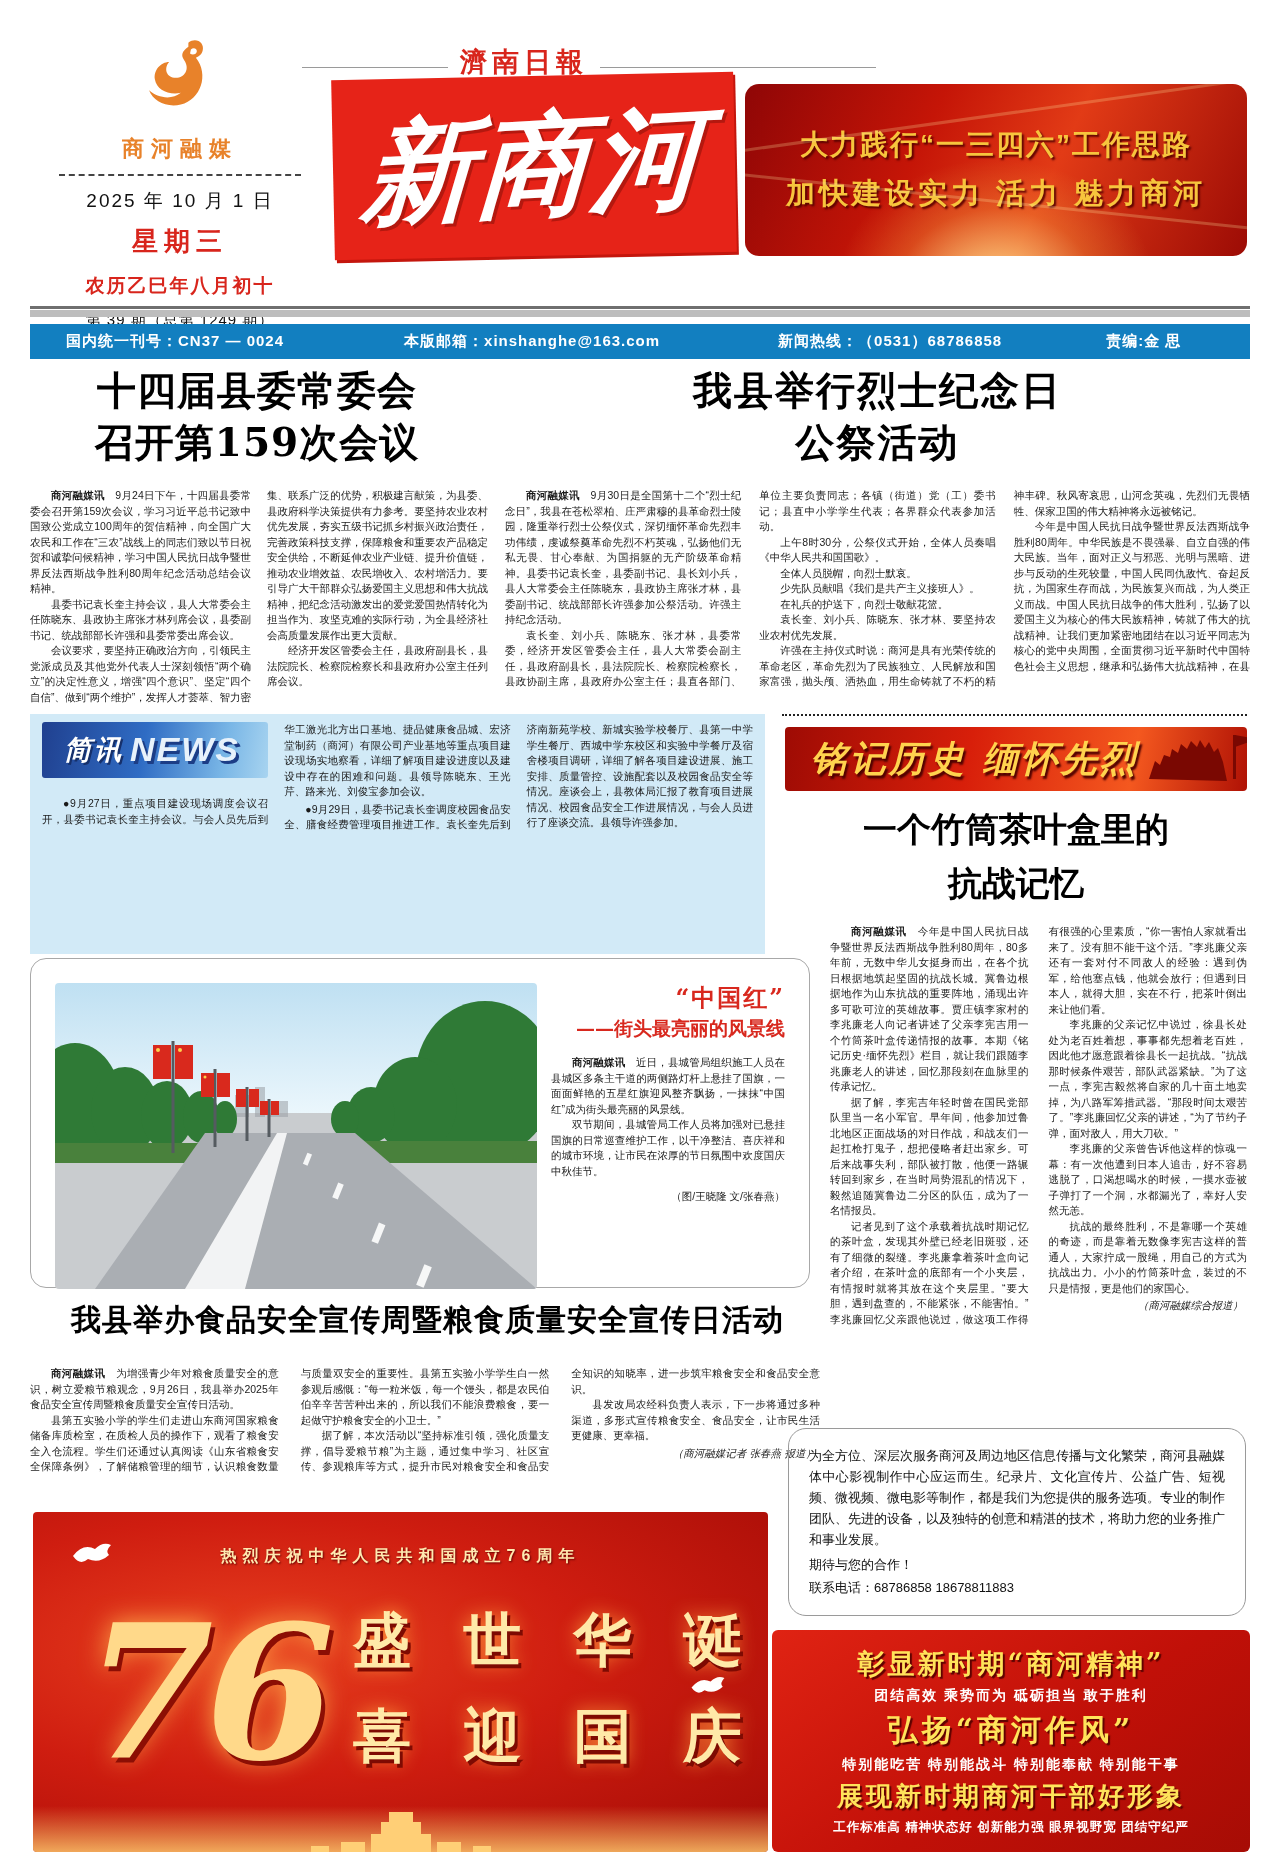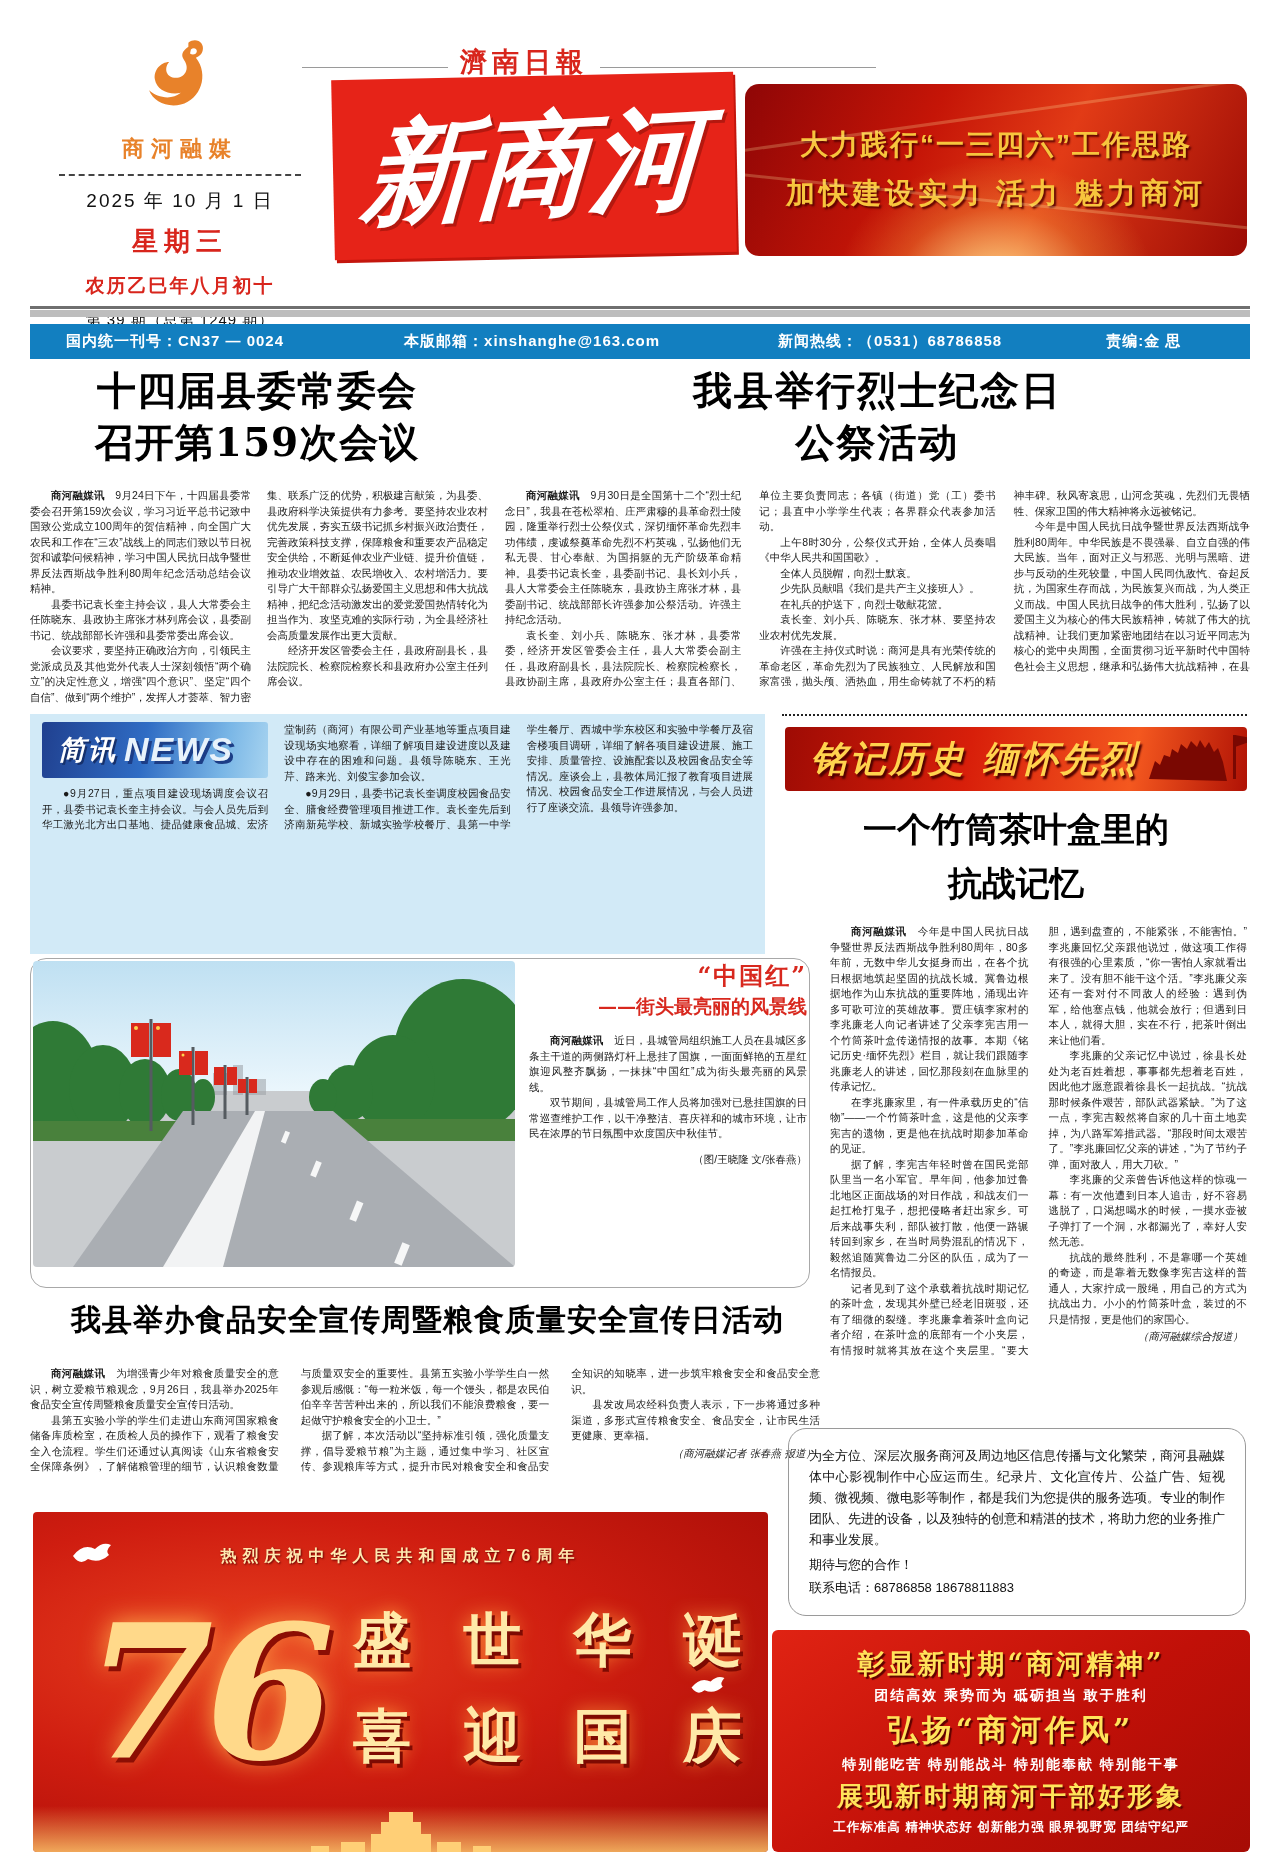--- a/index.html
+++ b/index.html
@@ -42,39 +42,39 @@
   .hl-right{left:505px;top:364px;width:745px;font-size:39px;line-height:52px;letter-spacing:2px;}
   .body-text{font-size:10.5px;line-height:15.5px;text-align:justify;color:#1a1a1a;}
   .body-text p{margin:0;text-indent:2em;}
   .body-text .byline{text-indent:0;text-align:right;font-family:"DejaVu Serif",serif;font-style:italic;padding-right:4px;margin-top:2px;}
   .art-left{left:30px;top:488px;width:458px;height:218px;column-count:2;column-gap:16px;overflow:hidden;}
   .art-right{left:505px;top:488px;width:745px;height:216px;column-count:3;column-gap:18px;overflow:hidden;}
   .dotted-right{left:782px;top:714px;width:465px;border-top:2.5px dotted #222;}
   
   .news-section{left:30px;top:714px;width:735px;height:240px;background:#d2eaf7;padding:0;}
   .news-cols{position:absolute;left:12px;top:8px;width:711px;height:226px;column-count:3;column-gap:16px;overflow:hidden;}
-  .news-banner{width:100%;height:56px;border-radius:3px;margin-bottom:8px;
+  .news-banner{width:100%;height:56px;border-radius:3px;margin-bottom:18px;
     background:linear-gradient(100deg,#20408f 0%,#2f6cc4 45%,#79b6e6 80%,#a8d4f0 100%);
-    display:flex;align-items:center;padding-left:16px;box-sizing:border-box;}
+    display:flex;align-items:center;padding-left:22px;box-sizing:border-box;}
   .news-cn{color:#fff;font-family:"DejaVu Serif",serif;font-weight:900;font-style:italic;font-size:27px;
     letter-spacing:3px;text-shadow:2px 2px 0 #16306b;}
   .news-en{color:#e8f2fb;font-weight:900;font-style:italic;font-size:34px;letter-spacing:2px;
     margin-left:6px;text-shadow:3px 3px 0 #1c3d86;}
   .news-cols p{margin:0 0 2px 0;}
   
   .memory-banner{left:785px;top:727px;width:462px;height:64px;border-radius:4px;overflow:hidden;
     background:linear-gradient(100deg,#9e0b04 0%,#d81f0a 40%,#f4581f 75%,#b01205 100%);
     display:flex;align-items:center;justify-content:flex-start;}
   .memory-banner-text{color:#ffd34e;font-family:"DejaVu Serif",serif;font-weight:900;font-style:italic;
     font-size:36px;letter-spacing:3px;margin-left:26px;text-shadow:2px 3px 2px #4d0200;white-space:nowrap;}
   .memory-title{left:785px;top:802px;width:462px;font-size:34px;line-height:54px;}
   .memory-body{left:830px;top:924px;width:417px;height:478px;column-count:2;column-gap:20px;overflow:hidden;}
   
   .photo-box{left:30px;top:958px;width:780px;height:330px;border:1.5px solid #a8a8a8;border-radius:16px;
-    box-sizing:border-box;padding:2px;display:flex;gap:14px;}
+    box-sizing:border-box;padding:24px;display:flex;gap:14px;}
   .photo-frame{width:482px;height:306px;flex:none;border-radius:4px;overflow:hidden;}
   .photo-side{flex:1;display:flex;flex-direction:column;}
   .flag-title{color:#d8281e;font-family:"DejaVu Serif",serif;font-weight:900;text-align:right;line-height:30px;}
   .flag-title .t1{font-size:24px;letter-spacing:2px;}
   .flag-title .t2{font-size:19px;}
   .photo-side .body-text{margin-top:12px;}
   .photo-side .caption{text-indent:0;text-align:right;margin-top:10px;font-size:10.5px;}
   
   .grain-title{left:30px;top:1300px;width:795px;font-size:30px;letter-spacing:1px;}
   .grain-body{left:30px;top:1366px;width:790px;height:128px;column-count:3;column-gap:22px;overflow:hidden;}
@@ -204,21 +204,20 @@
         </g>
       </svg>
     </span>
   </div>
   <div class="abs headline memory-title">
     <div>一个竹筒茶叶盒里的</div>
     <div>抗战记忆</div>
   </div>
   <div class="abs body-text memory-body">
     <p><b>商河融媒讯</b><span>　今年是中国人民抗日战争暨世界反法西斯战争胜利80周年，80多年前，无数中华儿女挺身而出，在各个抗日根据地筑起坚固的抗战长城。冀鲁边根据地作为山东抗战的重要阵地，涌现出许多可歌可泣的英雄故事。贾庄镇李家村的李兆廉老人向记者讲述了父亲李宪吉用一个竹筒茶叶盒传递情报的故事。本期《铭记历史·缅怀先烈》栏目，就让我们跟随李兆廉老人的讲述，回忆那段刻在血脉里的传承记忆。</span></p>
-    <p>在李兆廉家里，有一件承载历史的“信物”——一个竹筒茶叶盒，这是他的父亲李宪吉的遗物，更是他在抗战时期参加革命的见证。</p>
     <p>据了解，李宪吉年轻时曾在国民党部队里当一名小军官。早年间，他参加过鲁北地区正面战场的对日作战，和战友们一起扛枪打鬼子，想把侵略者赶出家乡。可后来战事失利，部队被打散，他便一路辗转回到家乡，在当时局势混乱的情况下，毅然追随冀鲁边二分区的队伍，成为了一名情报员。</p>
     <p>记者见到了这个承载着抗战时期记忆的茶叶盒，发现其外壁已经老旧斑驳，还有了细微的裂缝。李兆廉拿着茶叶盒向记者介绍，在茶叶盒的底部有一个小夹层，有情报时就将其放在这个夹层里。“要大胆，遇到盘查的，不能紧张，不能害怕。”李兆廉回忆父亲跟他说过，做这项工作得有很强的心里素质，“你一害怕人家就看出来了。没有胆不能干这个活。”李兆廉父亲还有一套对付不同敌人的经验：遇到伪军，给他塞点钱，他就会放行；但遇到日本人，就得大胆，实在不行，把茶叶倒出来让他们看。</p>
     <p>李兆廉的父亲记忆中说过，徐县长处处为老百姓着想，事事都先想着老百姓，因此他才愿意跟着徐县长一起抗战。“抗战那时候条件艰苦，部队武器紧缺。”为了这一点，李宪吉毅然将自家的几十亩土地卖掉，为八路军筹措武器。“那段时间太艰苦了。”李兆廉回忆父亲的讲述，“为了节约子弹，面对敌人，用大刀砍。”</p>
     <p>李兆廉的父亲曾告诉他这样的惊魂一幕：有一次他遭到日本人追击，好不容易逃脱了，口渴想喝水的时候，一摸水壶被子弹打了一个洞，水都漏光了，幸好人安然无恙。</p>
     <p>抗战的最终胜利，不是靠哪一个英雄的奇迹，而是靠着无数像李宪吉这样的普通人，大家拧成一股绳，用自己的方式为抗战出力。小小的竹筒茶叶盒，装过的不只是情报，更是他们的家国心。</p>
     <p class="byline">（商河融媒综合报道）</p>
   </div>
 
   <div class="abs photo-box">
     <div class="photo-frame">

